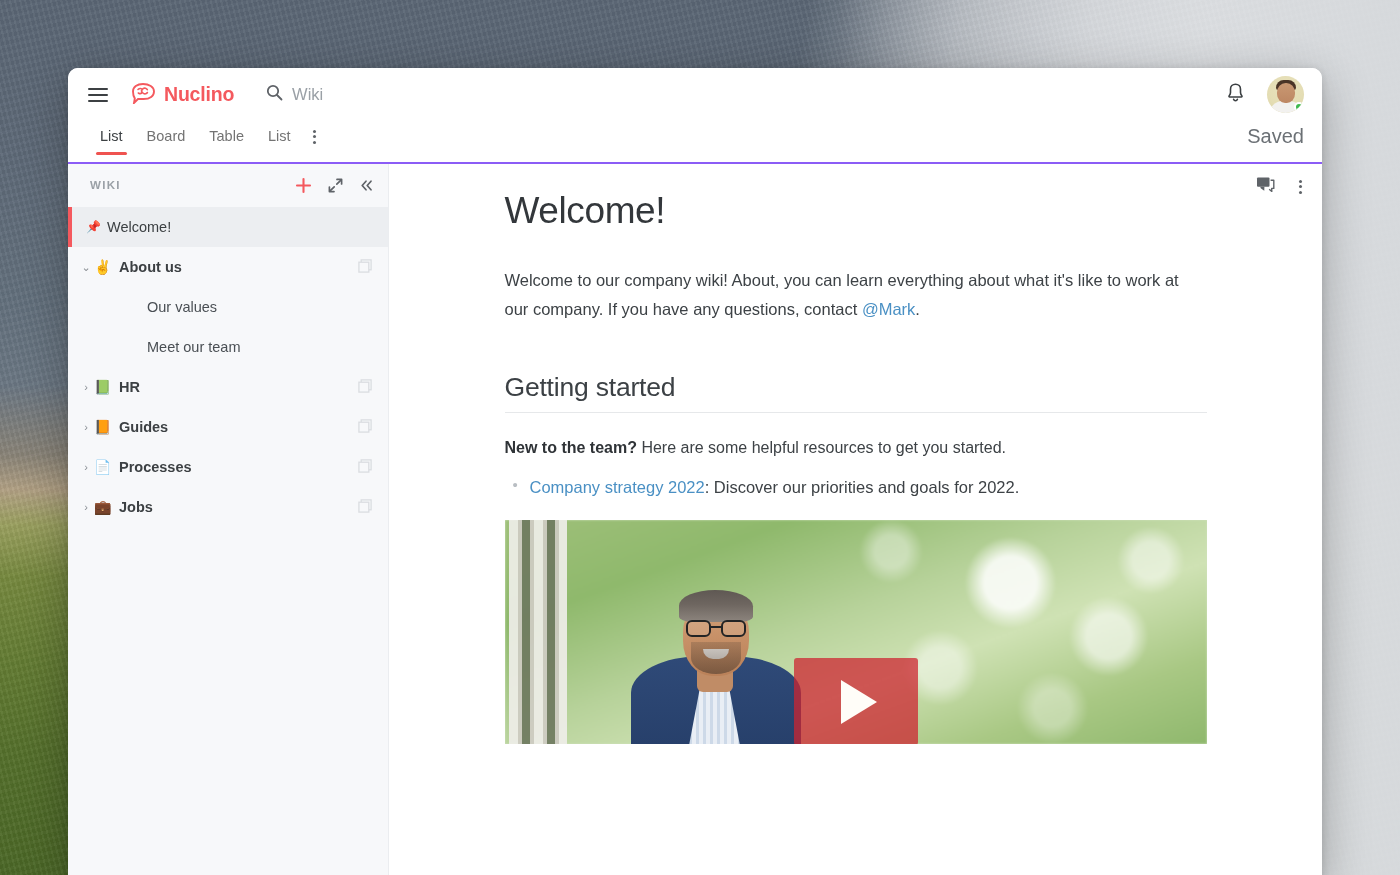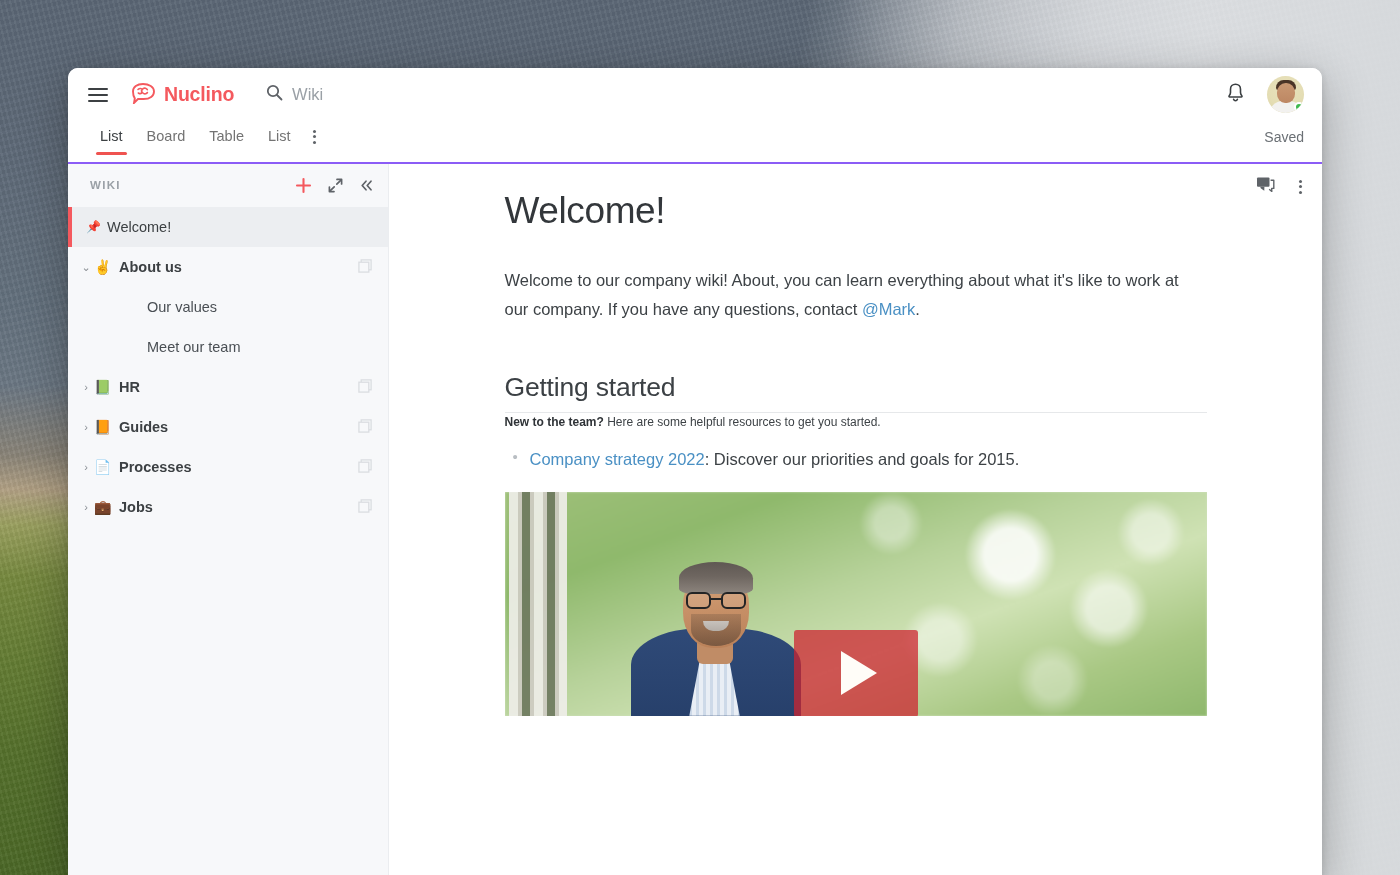--- a/index.html
+++ b/index.html
@@ -105,21 +105,21 @@
     cursor: pointer; position: relative; line-height: 1;
   }
   .tab.active { color: #3c4043; }
   .tab.active::after {
     content: ""; position: absolute; left: 8px; right: 8px; bottom: -1px;
     height: 2.5px; background: #ef5350; border-radius: 2px;
   }
   .tab-more { padding: 0 10px 10px 10px; cursor: pointer; display: flex; align-items: flex-end; }
   .vdots { display: flex; flex-direction: column; gap: 2.5px; align-items: center; }
   .vdots i { width: 3px; height: 3px; border-radius: 50%; background: #5f6368; display: block; }
-  .saved { margin-left: auto; font-size: 14px; color: #6b7075; padding-bottom: 10px; }
+  .saved { margin-left: auto; font-size: 20px; color: #6b7075; padding-bottom: 10px; }
 
   
   .body { flex: 1 1 auto; display: flex; min-height: 0; }
 
   
   .sidebar {
     width: 321px; flex: 0 0 321px; background: #f7f8fa;
     border-right: 1px solid #ebedf0; display: flex; flex-direction: column;
   }
   .sb-head {
@@ -170,21 +170,21 @@
     font-size: 37px; line-height: 1.16; color: #33373b; font-weight: normal;
     letter-spacing: -.4px; margin-bottom: 33px;
   }
   p.para { font-size: 16.5px; line-height: 1.78; color: #3d4246; }
   .lnk { color: #4a90c4; cursor: pointer; }
 
   h2.sec {
     font-size: 26.5px; font-weight: normal; color: #3c4145; letter-spacing: -.2px;
     margin-top: 47px; padding-bottom: 9px; border-bottom: 1px solid #e6e8ea;
   }
-  .lead { font-size: 12px; line-height: 1.6; color: #3d4246; }
+  .lead { font-size: 16px; line-height: 1.6; color: #3d4246; margin-top: 22px; }
   .lead b { font-weight: bold; color: #2f3337; }
 
   ul.bullets { list-style: none; margin-top: 13px; }
   ul.bullets li {
     font-size: 16.5px; line-height: 1.75; color: #3d4246;
     position: relative; padding-left: 25px;
   }
   ul.bullets li::before {
     content: "•"; position: absolute; left: 8px; top: -1px; color: #b9bec3; font-size: 15px;
   }
@@ -474,21 +474,21 @@
 
             <h1 class="doc-title">Welcome!</h1>
 
             <p class="para"><span>Welcome to our company wiki! About, you can learn everything about what it's like to work at our company. If you have any questions, contact </span><span class="lnk">@Mark</span><span>.</span></p>
 
             <h2 class="sec">Getting started</h2>
 
             <p class="lead"><b>New to the team?</b><span> Here are some helpful resources to get you started.</span></p>
 
             <ul class="bullets">
-              <li><span class="lnk">Company strategy 2022</span><span>: Discover our priorities and goals for 2015.</span></li>
+              <li><span class="lnk">Company strategy 2022</span><span>: Discover our priorities and goals for 2022.</span></li>
             </ul>
 
 
             <div class="video">
               <span class="v-bokeh"></span>
               <span class="v-wall">
                 <span class="v-wall-bars"></span>
               </span>
               <span class="v-person">
                 <span class="v-suit"></span>

